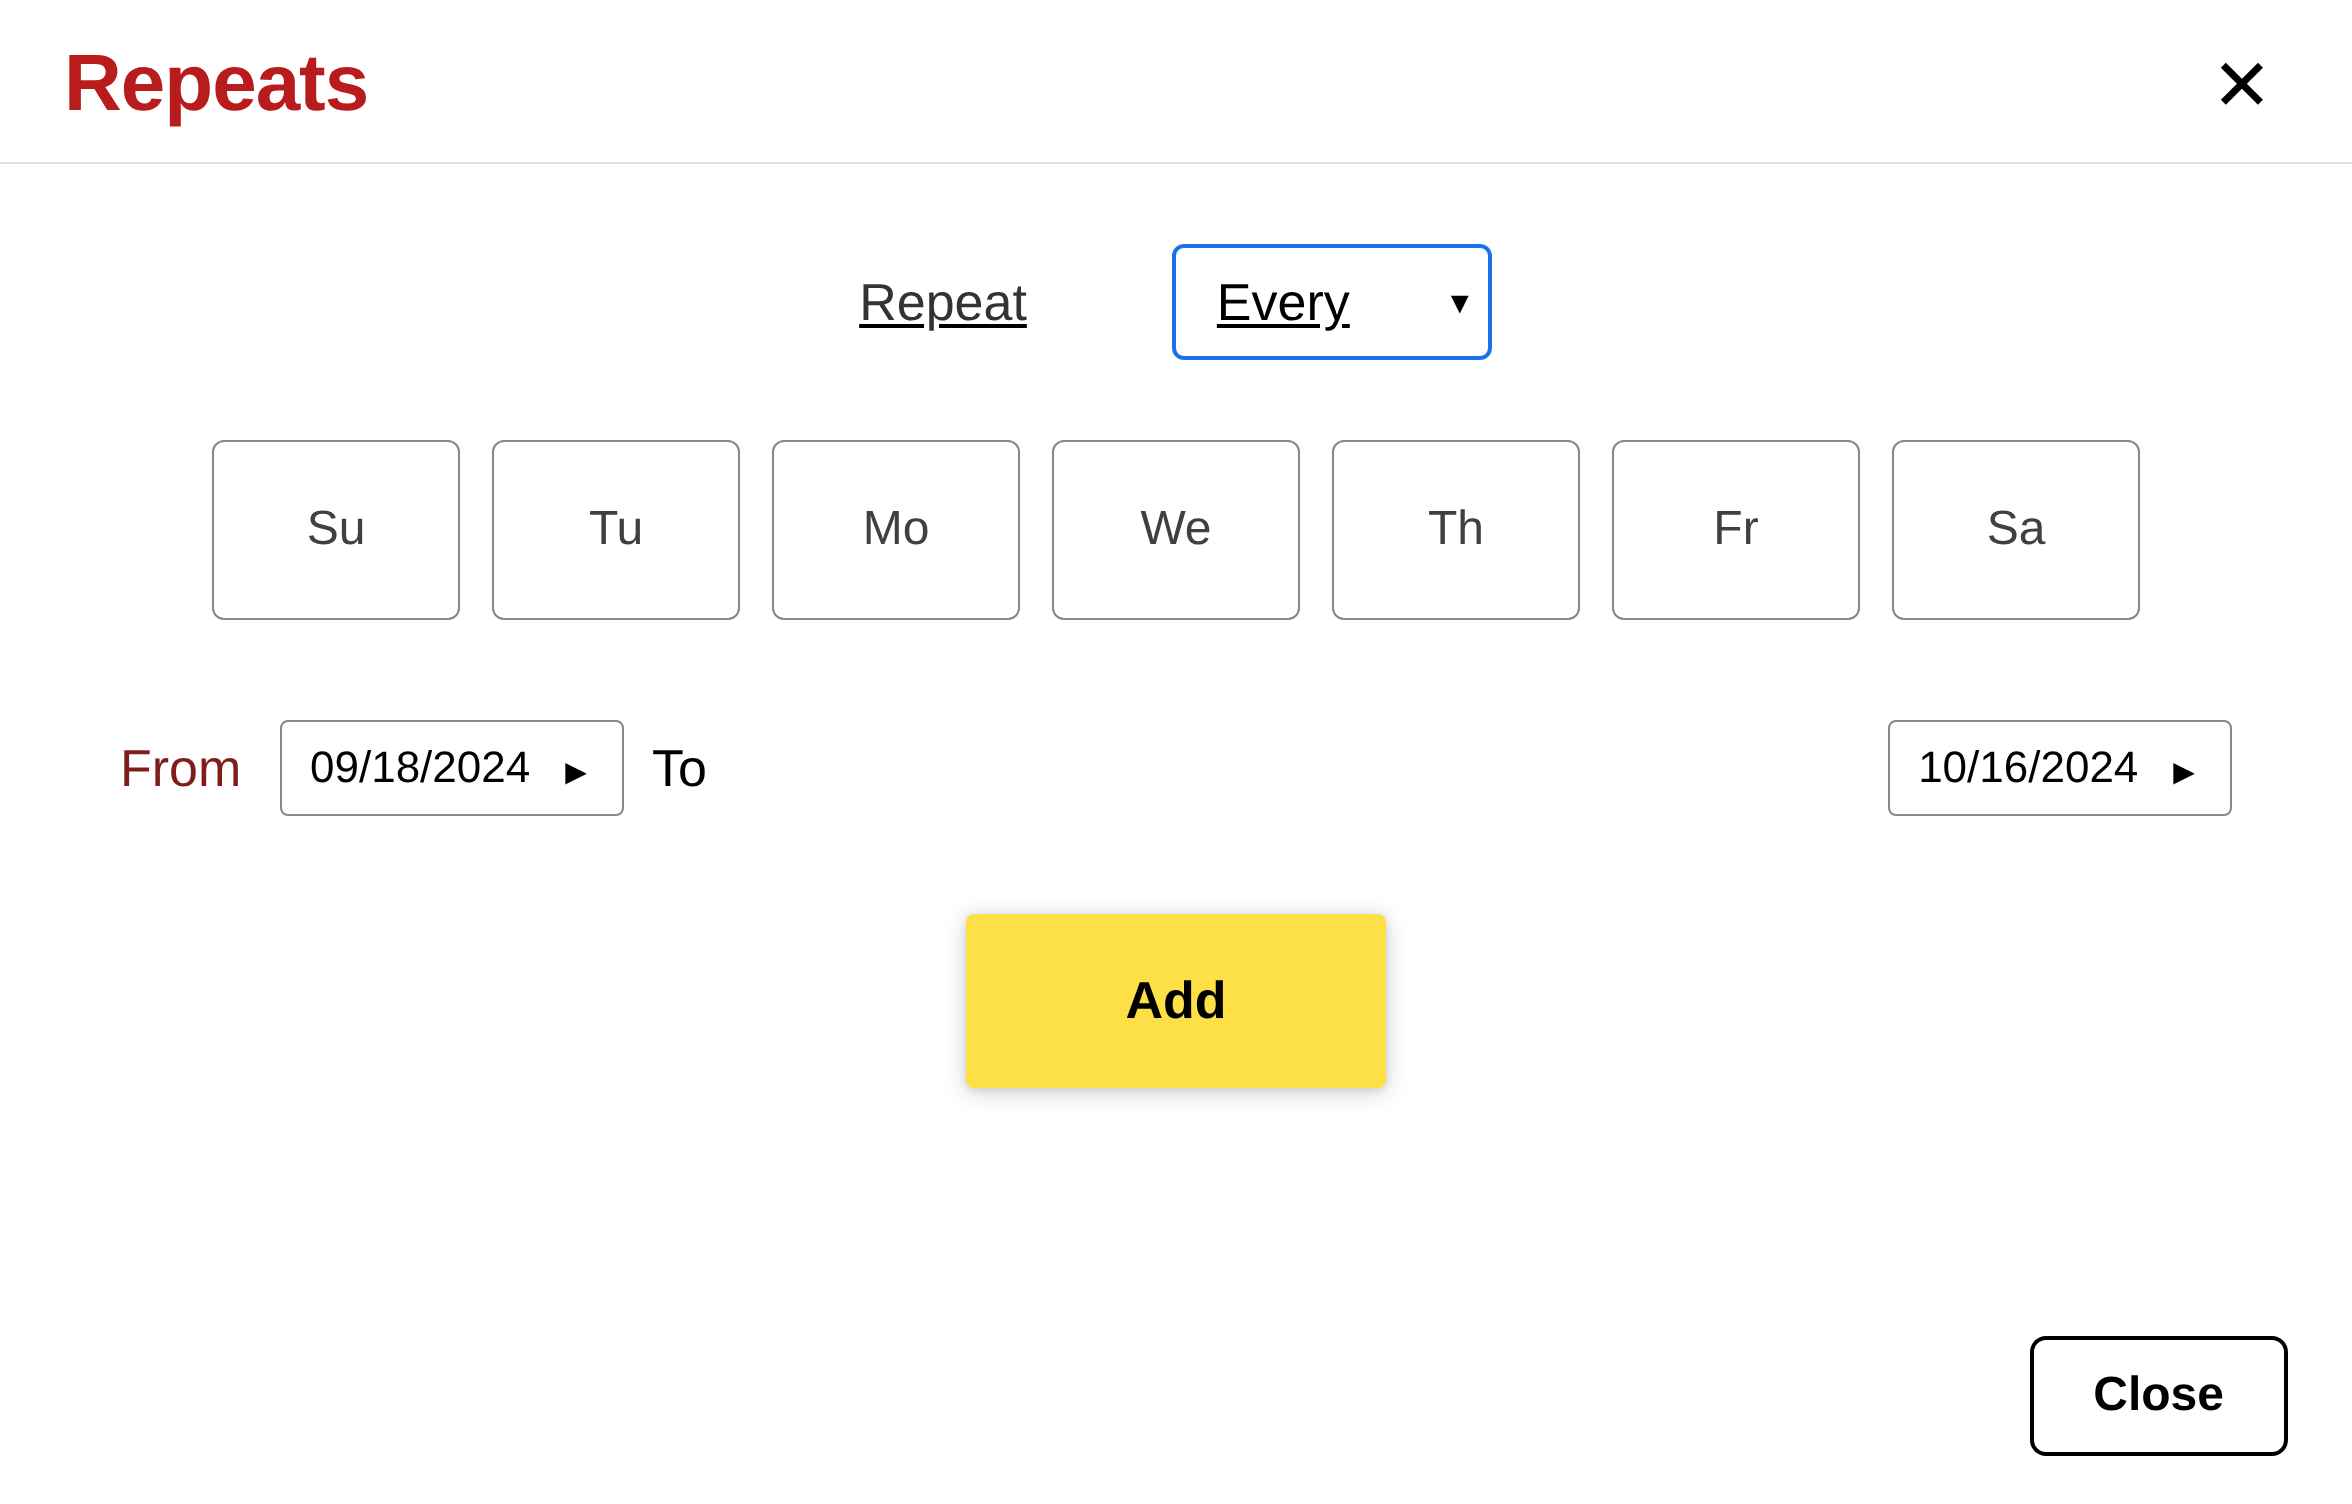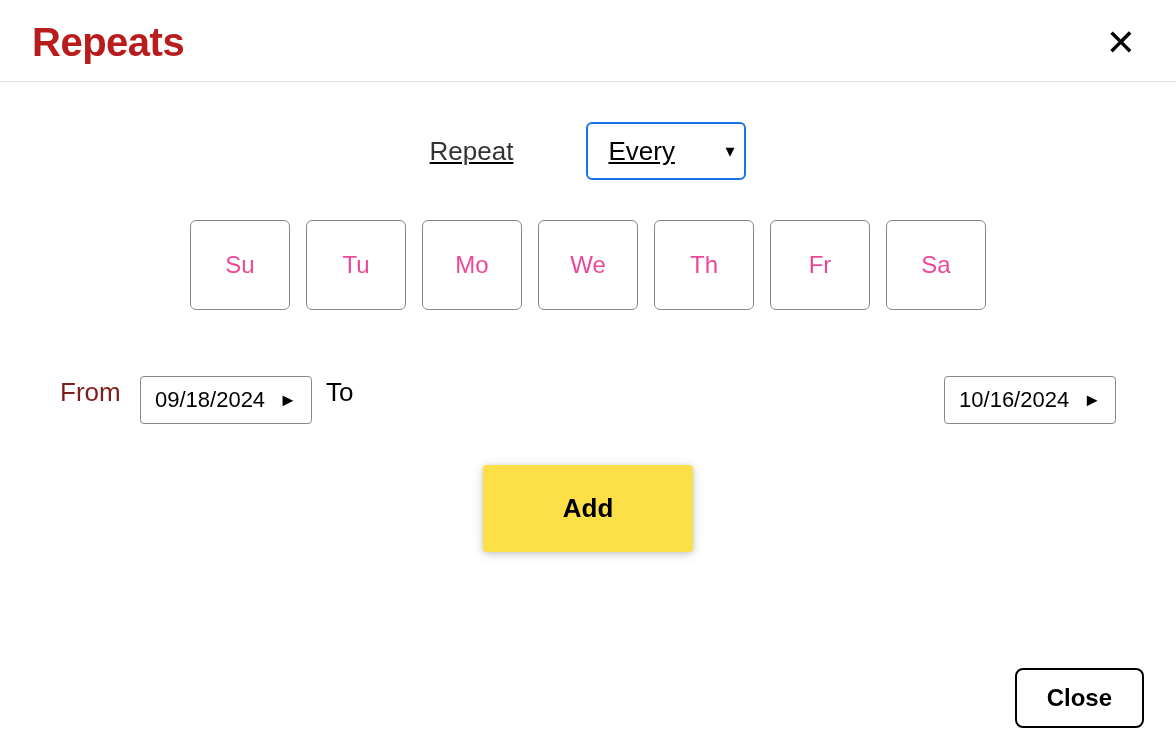--- a/index.html
+++ b/index.html
@@ -106,51 +106,50 @@
 
     .days-row {
       display: flex;
       align-items: center;
       justify-content: center;
       gap: 16px;
       margin-bottom: 50px;
     }
 
     .day-button {
-      width: 100px;
+      width: 124px;
       height: 90px;
       border: 1.5px solid #888;
       border-radius: 6px;
       background: #fff;
       font-size: 24px;
       font-weight: 500;
-      color: #ec4899;
+      color: #404040;
       cursor: pointer;
       display: flex;
       align-items: center;
       justify-content: center;
     }
 
     .from-label {
       font-size: 26px;
       color: #7f1d1d;
       font-weight: 400;
       min-width: 80px;
     }
 
     .date-input-wrapper {
       display: flex;
-      align-items: center;
+      align-items: flex-end;
       border: 1.5px solid #888;
       border-radius: 4px;
       padding: 10px 14px;
       background: #fff;
       gap: 8px;
       cursor: pointer;
-      margin-top: 16px;
     }
 
     .date-value {
       font-size: 22px;
       color: #000;
     }
 
     .date-arrow {
       font-size: 18px;
       color: #000;

